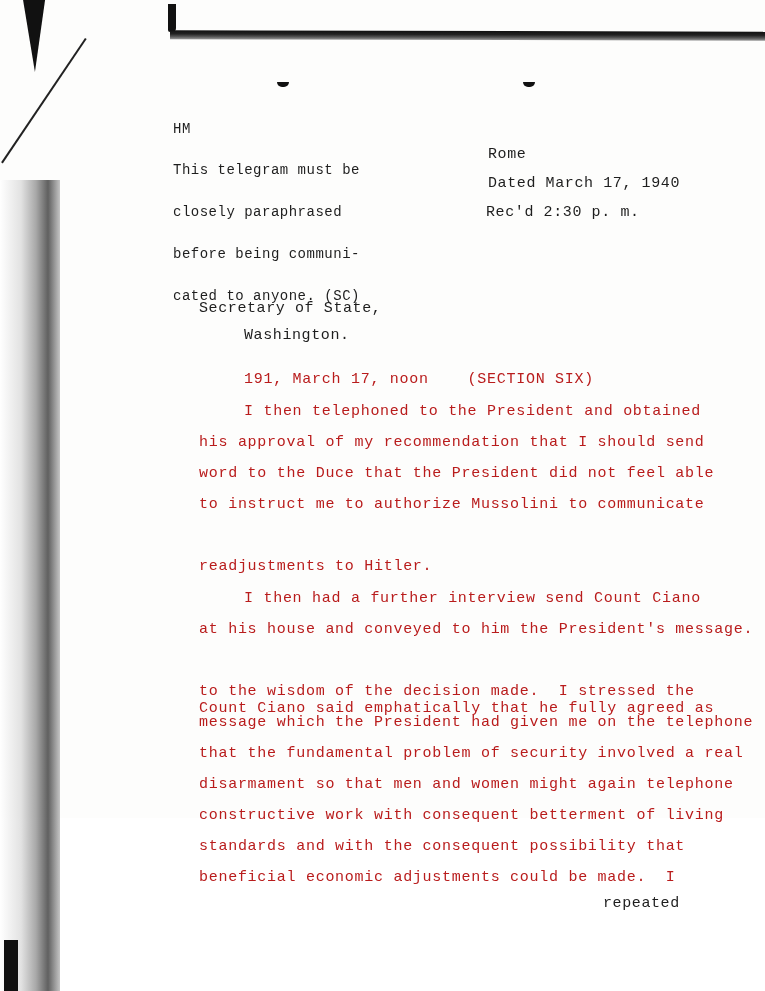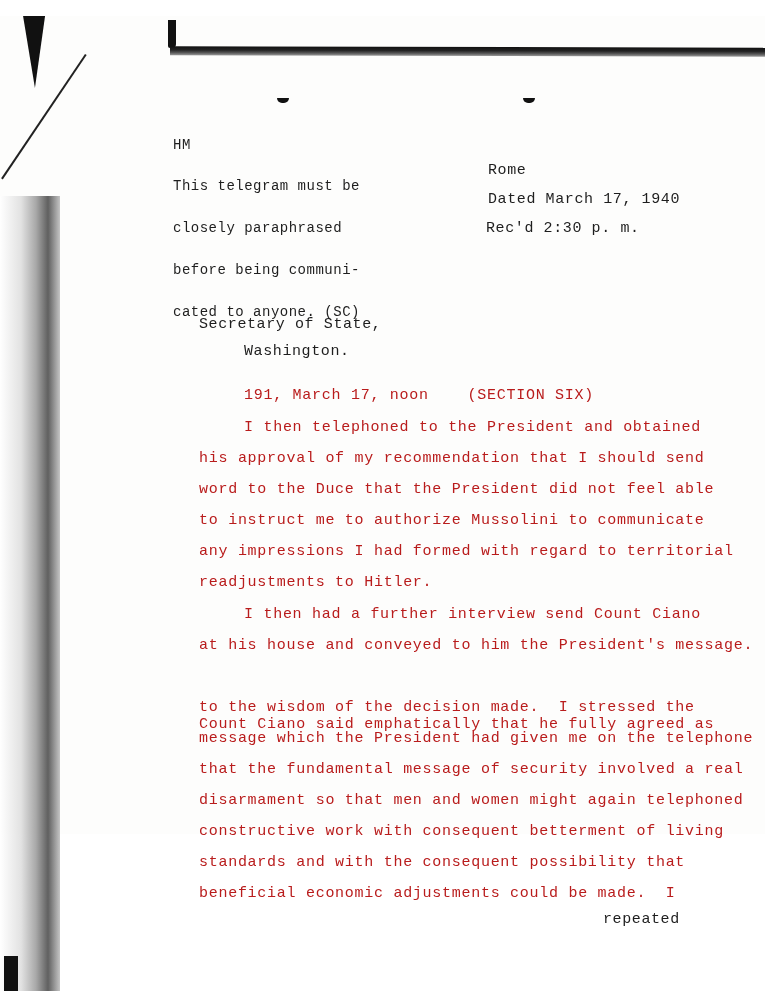--- a/index.html
+++ b/index.html
@@ -10,21 +10,21 @@
     body {
       width: 765px;
       height: 991px;
       position: relative;
       overflow: hidden;
       font-family: "Liberation Mono", "DejaVu Sans Mono", monospace;
       color: #1a1a1a;
     }
     .page {
       position: absolute;
-      left: 0; top: 16px;
+      left: 0; top: 0;
       width: 765px; height: 818px;
       background: #fdfdfc;
     }
     
     .top-bar {
       position: absolute;
       left: 170px; top: 31px;
       width: 600px; height: 9px;
       background: linear-gradient(180deg, #111 0%, #222 40%, #555 70%, #999 100%);
       transform: skewY(0.15deg);
@@ -133,27 +133,26 @@
 
   <div class="text addressee1">Secretary of State,</div>
   <div class="text addressee2">Washington.</div>
 
   <div class="body-line indent" style="top:371px;">191, March 17, noon    (SECTION SIX)</div>
 
   <div class="body-line indent" style="top:403px;">I then telephoned to the President and obtained</div>
   <div class="body-line" style="top:434px;">his approval of my recommendation that I should send</div>
   <div class="body-line" style="top:465px;">word to the Duce that the President did not feel able</div>
   <div class="body-line" style="top:496px;">to instruct me to authorize Mussolini to communicate</div>
-  <div class="body-line" style="top:527px;">any impressions I had formed with regard to territorial</div>
   <div class="body-line" style="top:558px;">readjustments to Hitler.</div>
   <div class="body-line indent" style="top:590px;">I then had a further interview send Count Ciano</div>
   <div class="body-line" style="top:621px;">at his house and conveyed to him the President's message.</div>
   <div class="body-line" style="top:652px;margin-top:48px;">Count Ciano said emphatically that he fully agreed as</div>
   <div class="body-line" style="top:683px;">to the wisdom of the decision made.  I stressed the</div>
   <div class="body-line" style="top:714px;">message which the President had given me on the telephone</div>
-  <div class="body-line" style="top:745px;">that the fundamental message of security involved a real</div>
-  <div class="body-line" style="top:776px;">disarmament so that men and women might again telephoned</div>
+  <div class="body-line" style="top:745px;">that the fundamental problem of security involved a real</div>
+  <div class="body-line" style="top:776px;">disarmament so that men and women might again telephone</div>
   <div class="body-line" style="top:807px;">constructive work with consequent betterment of living</div>
   <div class="body-line" style="top:838px;">standards and with the consequent possibility that</div>
   <div class="body-line" style="top:869px;">beneficial economic adjustments could be made.  I</div>
 
   <div class="text continued">repeated</div>
 </div>
 
 </body></html>

